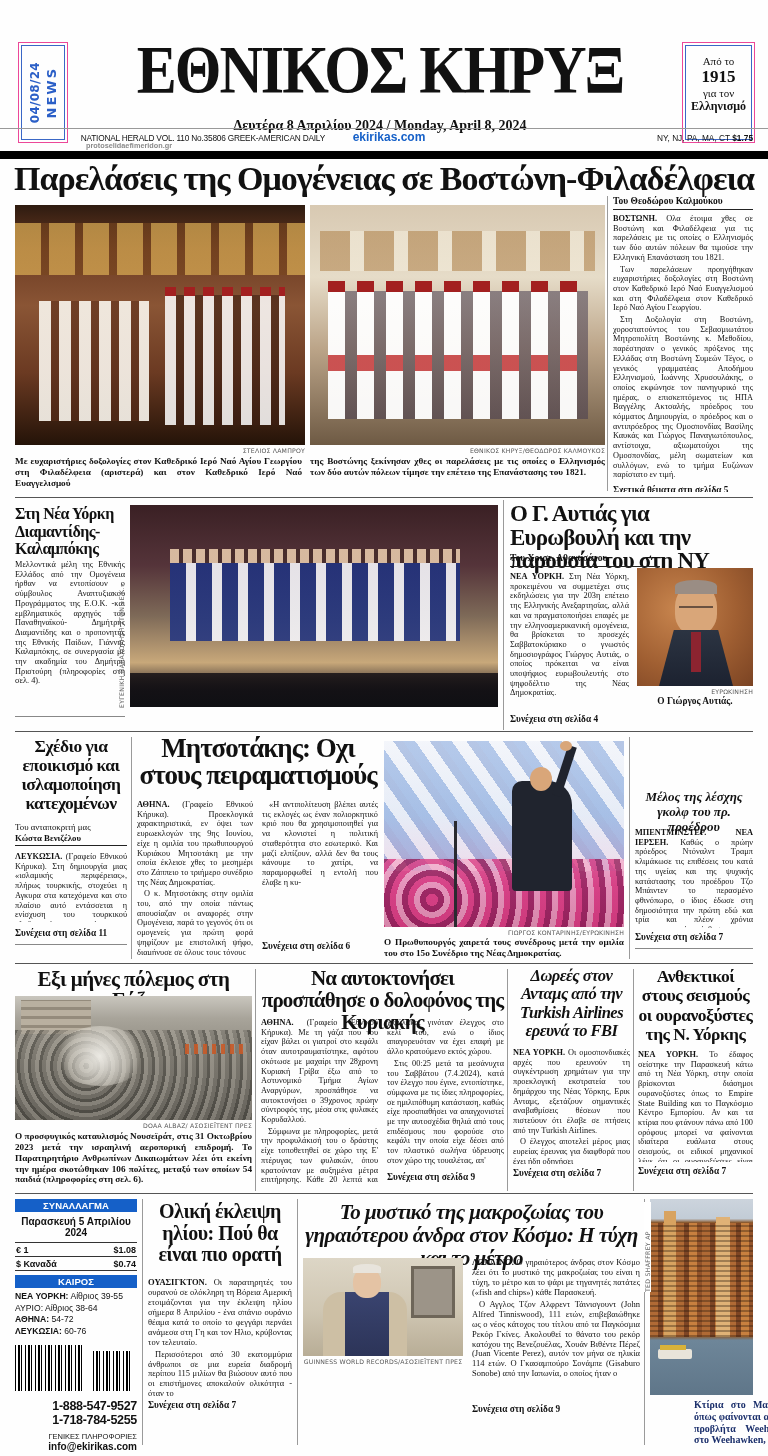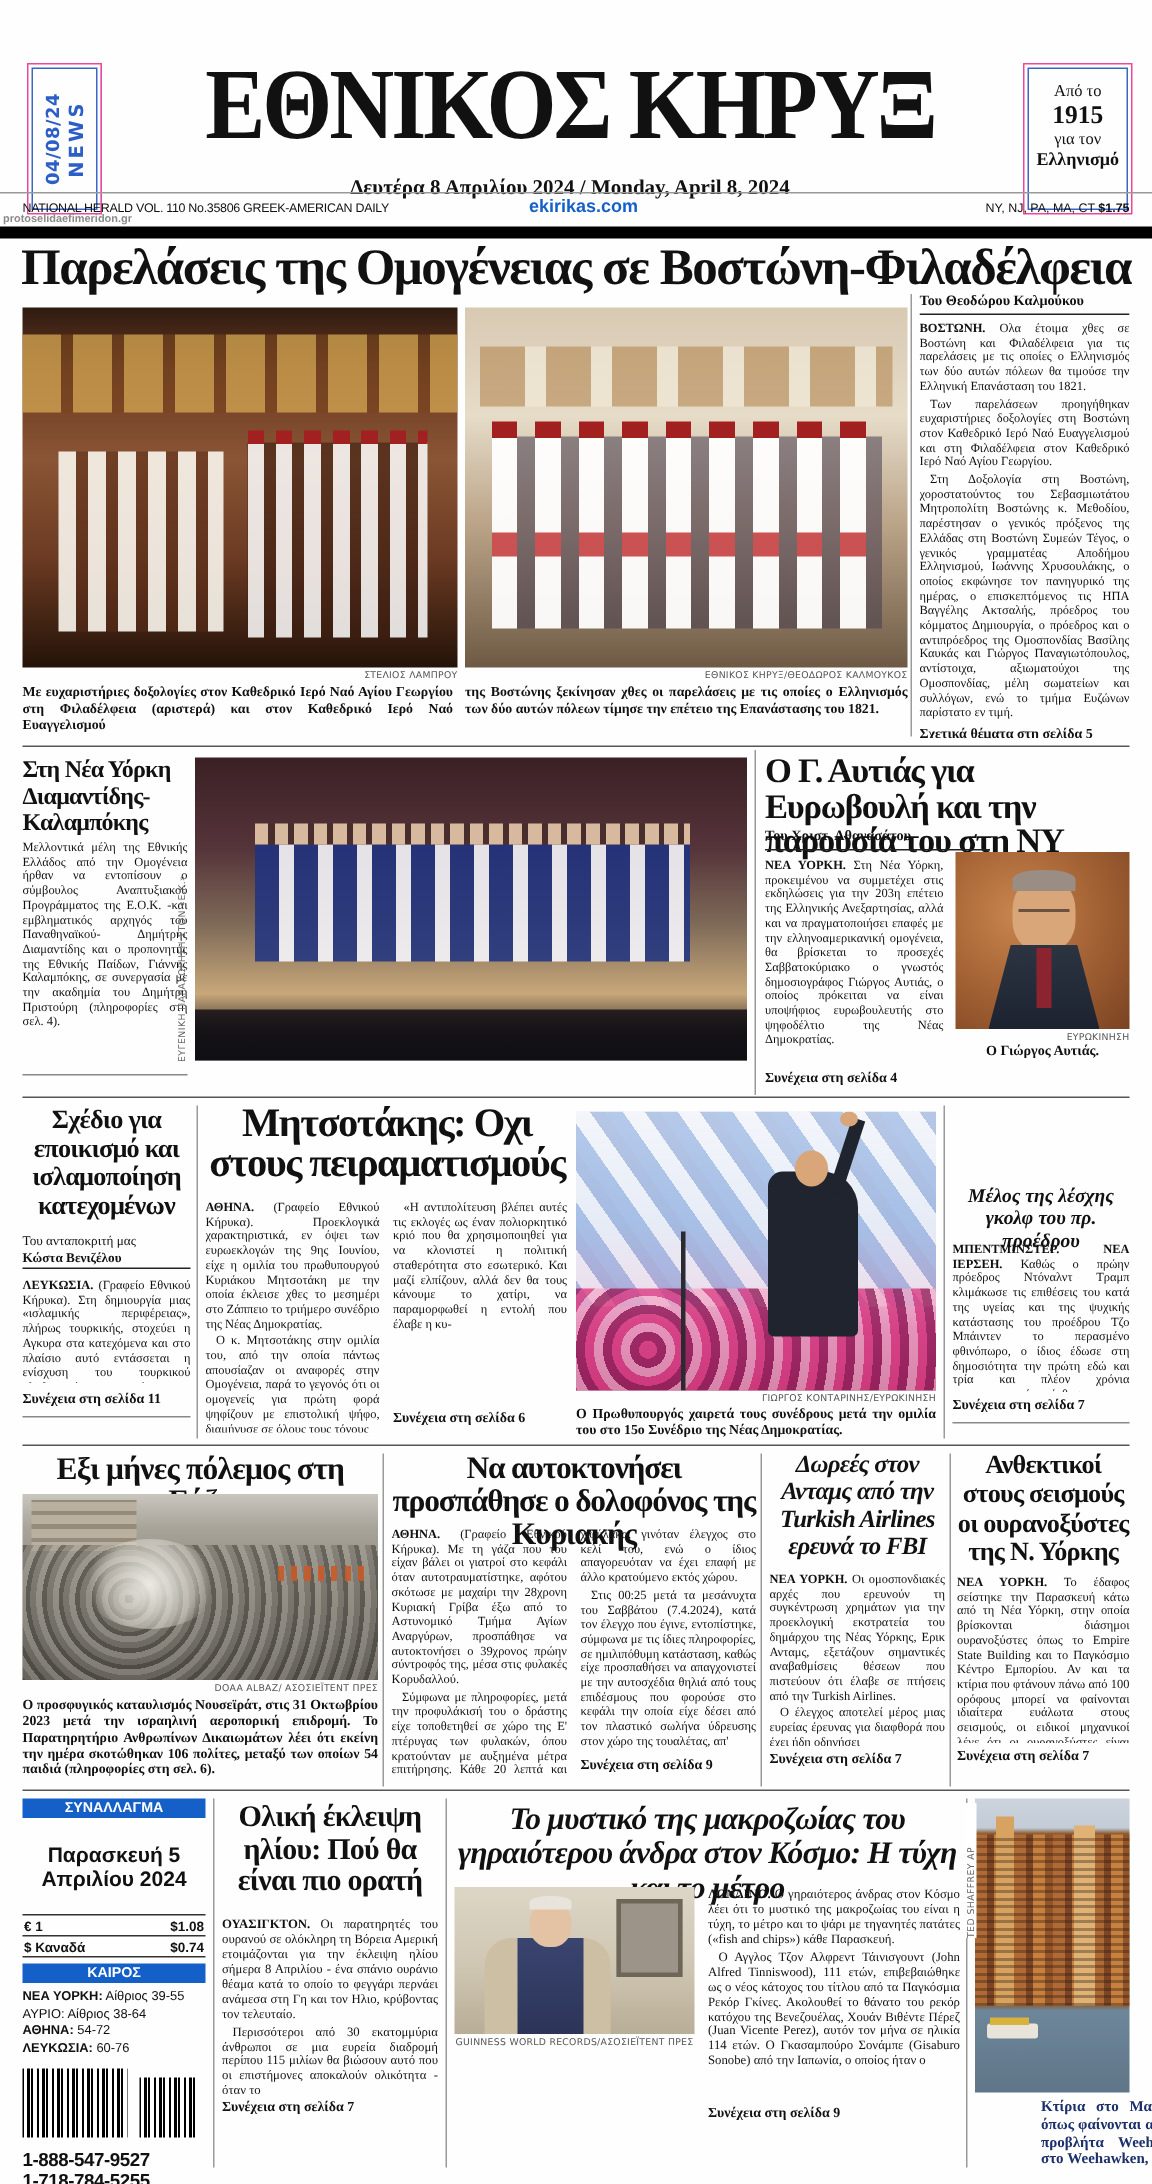--- a/index.html
+++ b/index.html
@@ -1,19 +1,19 @@
 <!DOCTYPE html>
 <html><head>
 <meta charset="utf-8">
 <style>
   html,body{margin:0;padding:0;background:#e9e9e9;}
   #page{position:relative;width:768px;height:1456px;background:#fefefe;overflow:hidden;
         font-family:"Liberation Serif",serif;color:#111;}
   .abs{position:absolute;}
-  .sans{font-family:"Liberation Sans",sans-serif;}
+  .sans{font-family:"Liberation Sans",sans-serif;text-align:right;}
   .hl{font-weight:bold;letter-spacing:-0.5px;line-height:1.0;}
   .body-txt{font-size:8.3px;line-height:1.17;text-align:justify;overflow:hidden;}
   .body-txt p{margin:0 0 2px 0;text-indent:7px;}
   .body-txt p.nofirst{text-indent:0;}
   .byline{font-weight:bold;font-size:9.5px;border-bottom:1px solid #222;padding-bottom:3px;}
   .more{font-weight:bold;font-size:9.3px;}
   .credit{font-family:"DejaVu Sans",sans-serif;font-size:6.2px;color:#555;text-align:right;
           letter-spacing:0.2px;}
   .caption{font-weight:bold;font-size:9.2px;line-height:1.18;text-align:justify;}
   .vline{position:absolute;width:1px;background:#9a9a9a;}
@@ -209,21 +209,21 @@
   <div class="abs hl" style="left:638px;top:967px;width:115px;font-size:17.5px;line-height:1.1;text-align:center;">Ανθεκτικοί στους σεισμούς οι ουρανοξύστες της Ν. Υόρκης</div>
   <div class="abs body-txt" style="left:638px;top:1050px;width:115px;height:112px;">
     <p class="nofirst"><b>ΝΕΑ ΥΟΡΚΗ.</b> <span>Το έδαφος σείστηκε την Παρασκευή κάτω από τη Νέα Υόρκη, στην οποία βρίσκονται διάσημοι ουρανοξύστες όπως το Empire State Building και το Παγκόσμιο Κέντρο Εμπορίου. Αν και τα κτίρια που φτάνουν πάνω από 100 ορόφους μπορεί να φαίνονται ιδιαίτερα ευάλωτα στους σεισμούς, οι ειδικοί μηχανικοί λένε ότι οι ουρανοξύστες είναι κατασκευασμένοι με αρκε-</span></p>
   </div>
   <div class="abs more" style="left:638px;top:1166px;">Συνέχεια στη σελίδα 7</div>
 
   <div class="hline" style="left:15px;top:1193px;width:738px;"></div>
 
   <div class="abs" style="left:15px;top:1199px;width:122px;">
     <div class="bar-hdr">ΣΥΝΑΛΛΑΓΜΑ</div>
-    <div class="sans" style="font-weight:bold;font-size:14px;text-align:center;padding:16px 0;border-bottom:1px solid #333;">Παρασκευή 5 Απριλίου 2024</div>
+    <div class="sans" style="font-weight:bold;font-size:10px;text-align:center;padding:4px 0;border-bottom:1px solid #333;">Παρασκευή 5 Απριλίου 2024</div>
     <div class="rate-row">
       <span>€ 1</span>
       <span>$1.08</span>
     </div>
     <div class="rate-row">
       <span>$ Καναδά</span>
       <span>$0.74</span>
     </div>
     <div class="bar-hdr" style="margin-top:4px;">ΚΑΙΡΟΣ</div>
     <div style="padding-top:3px;">

